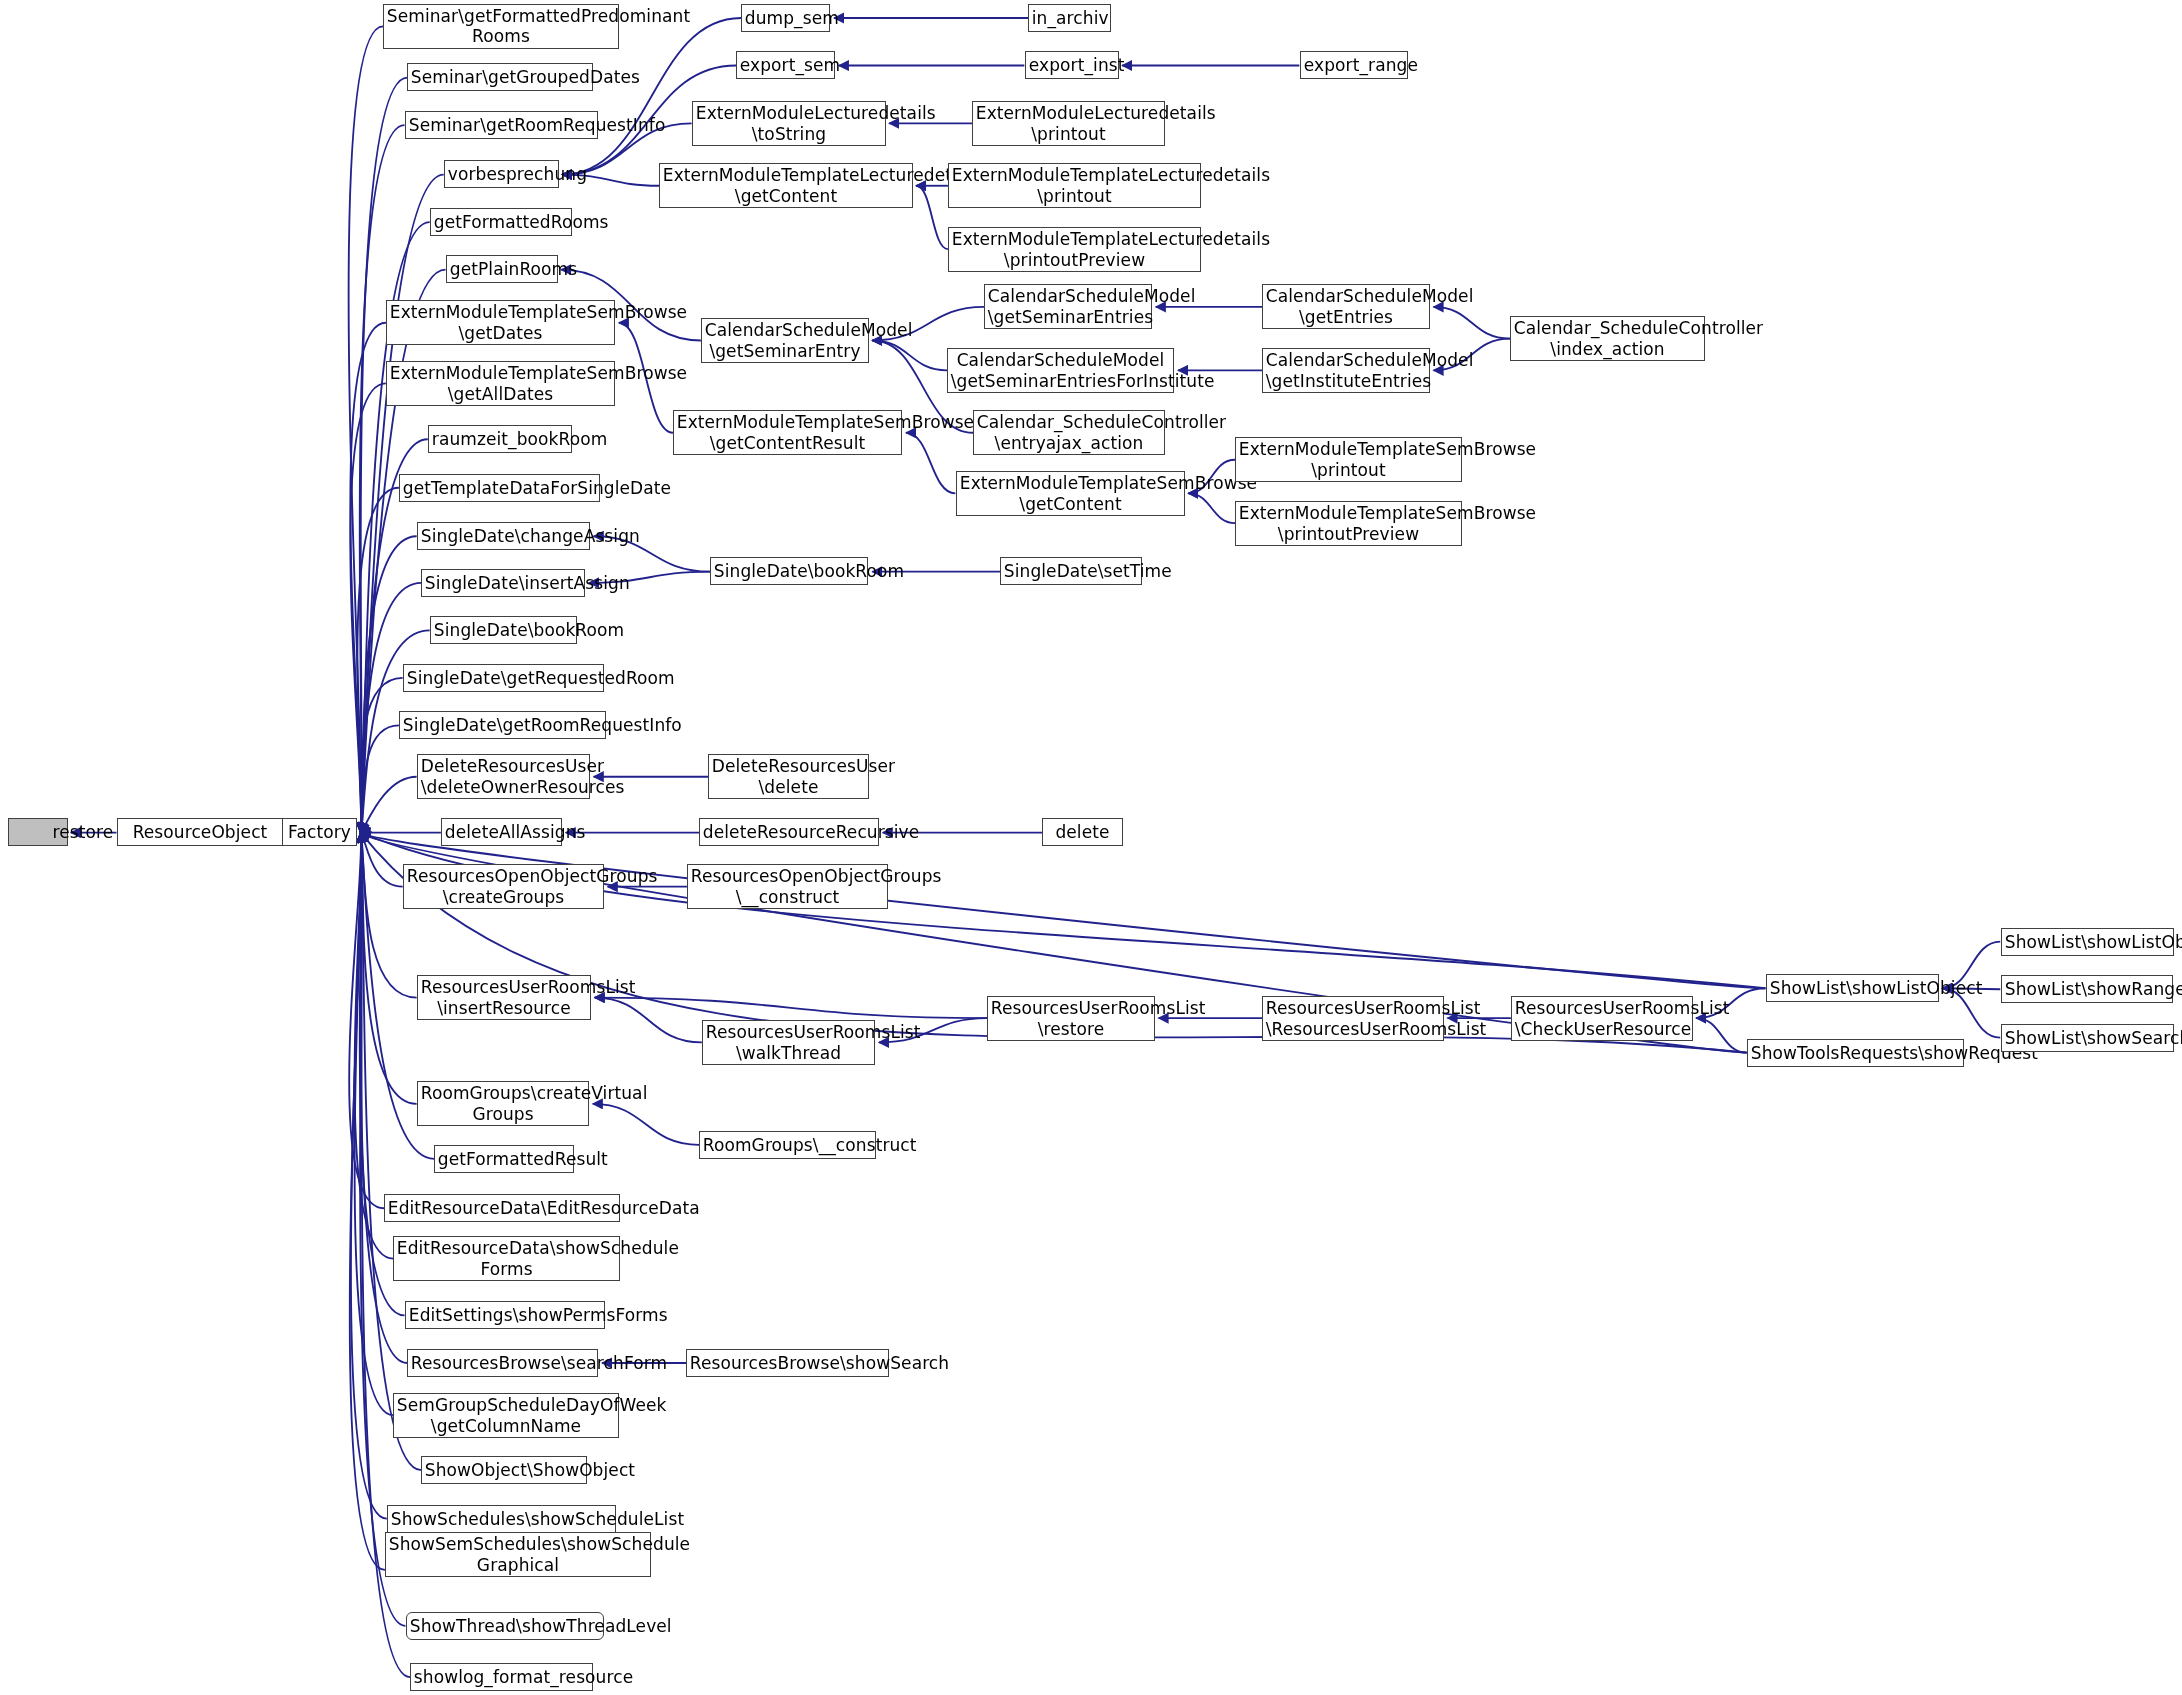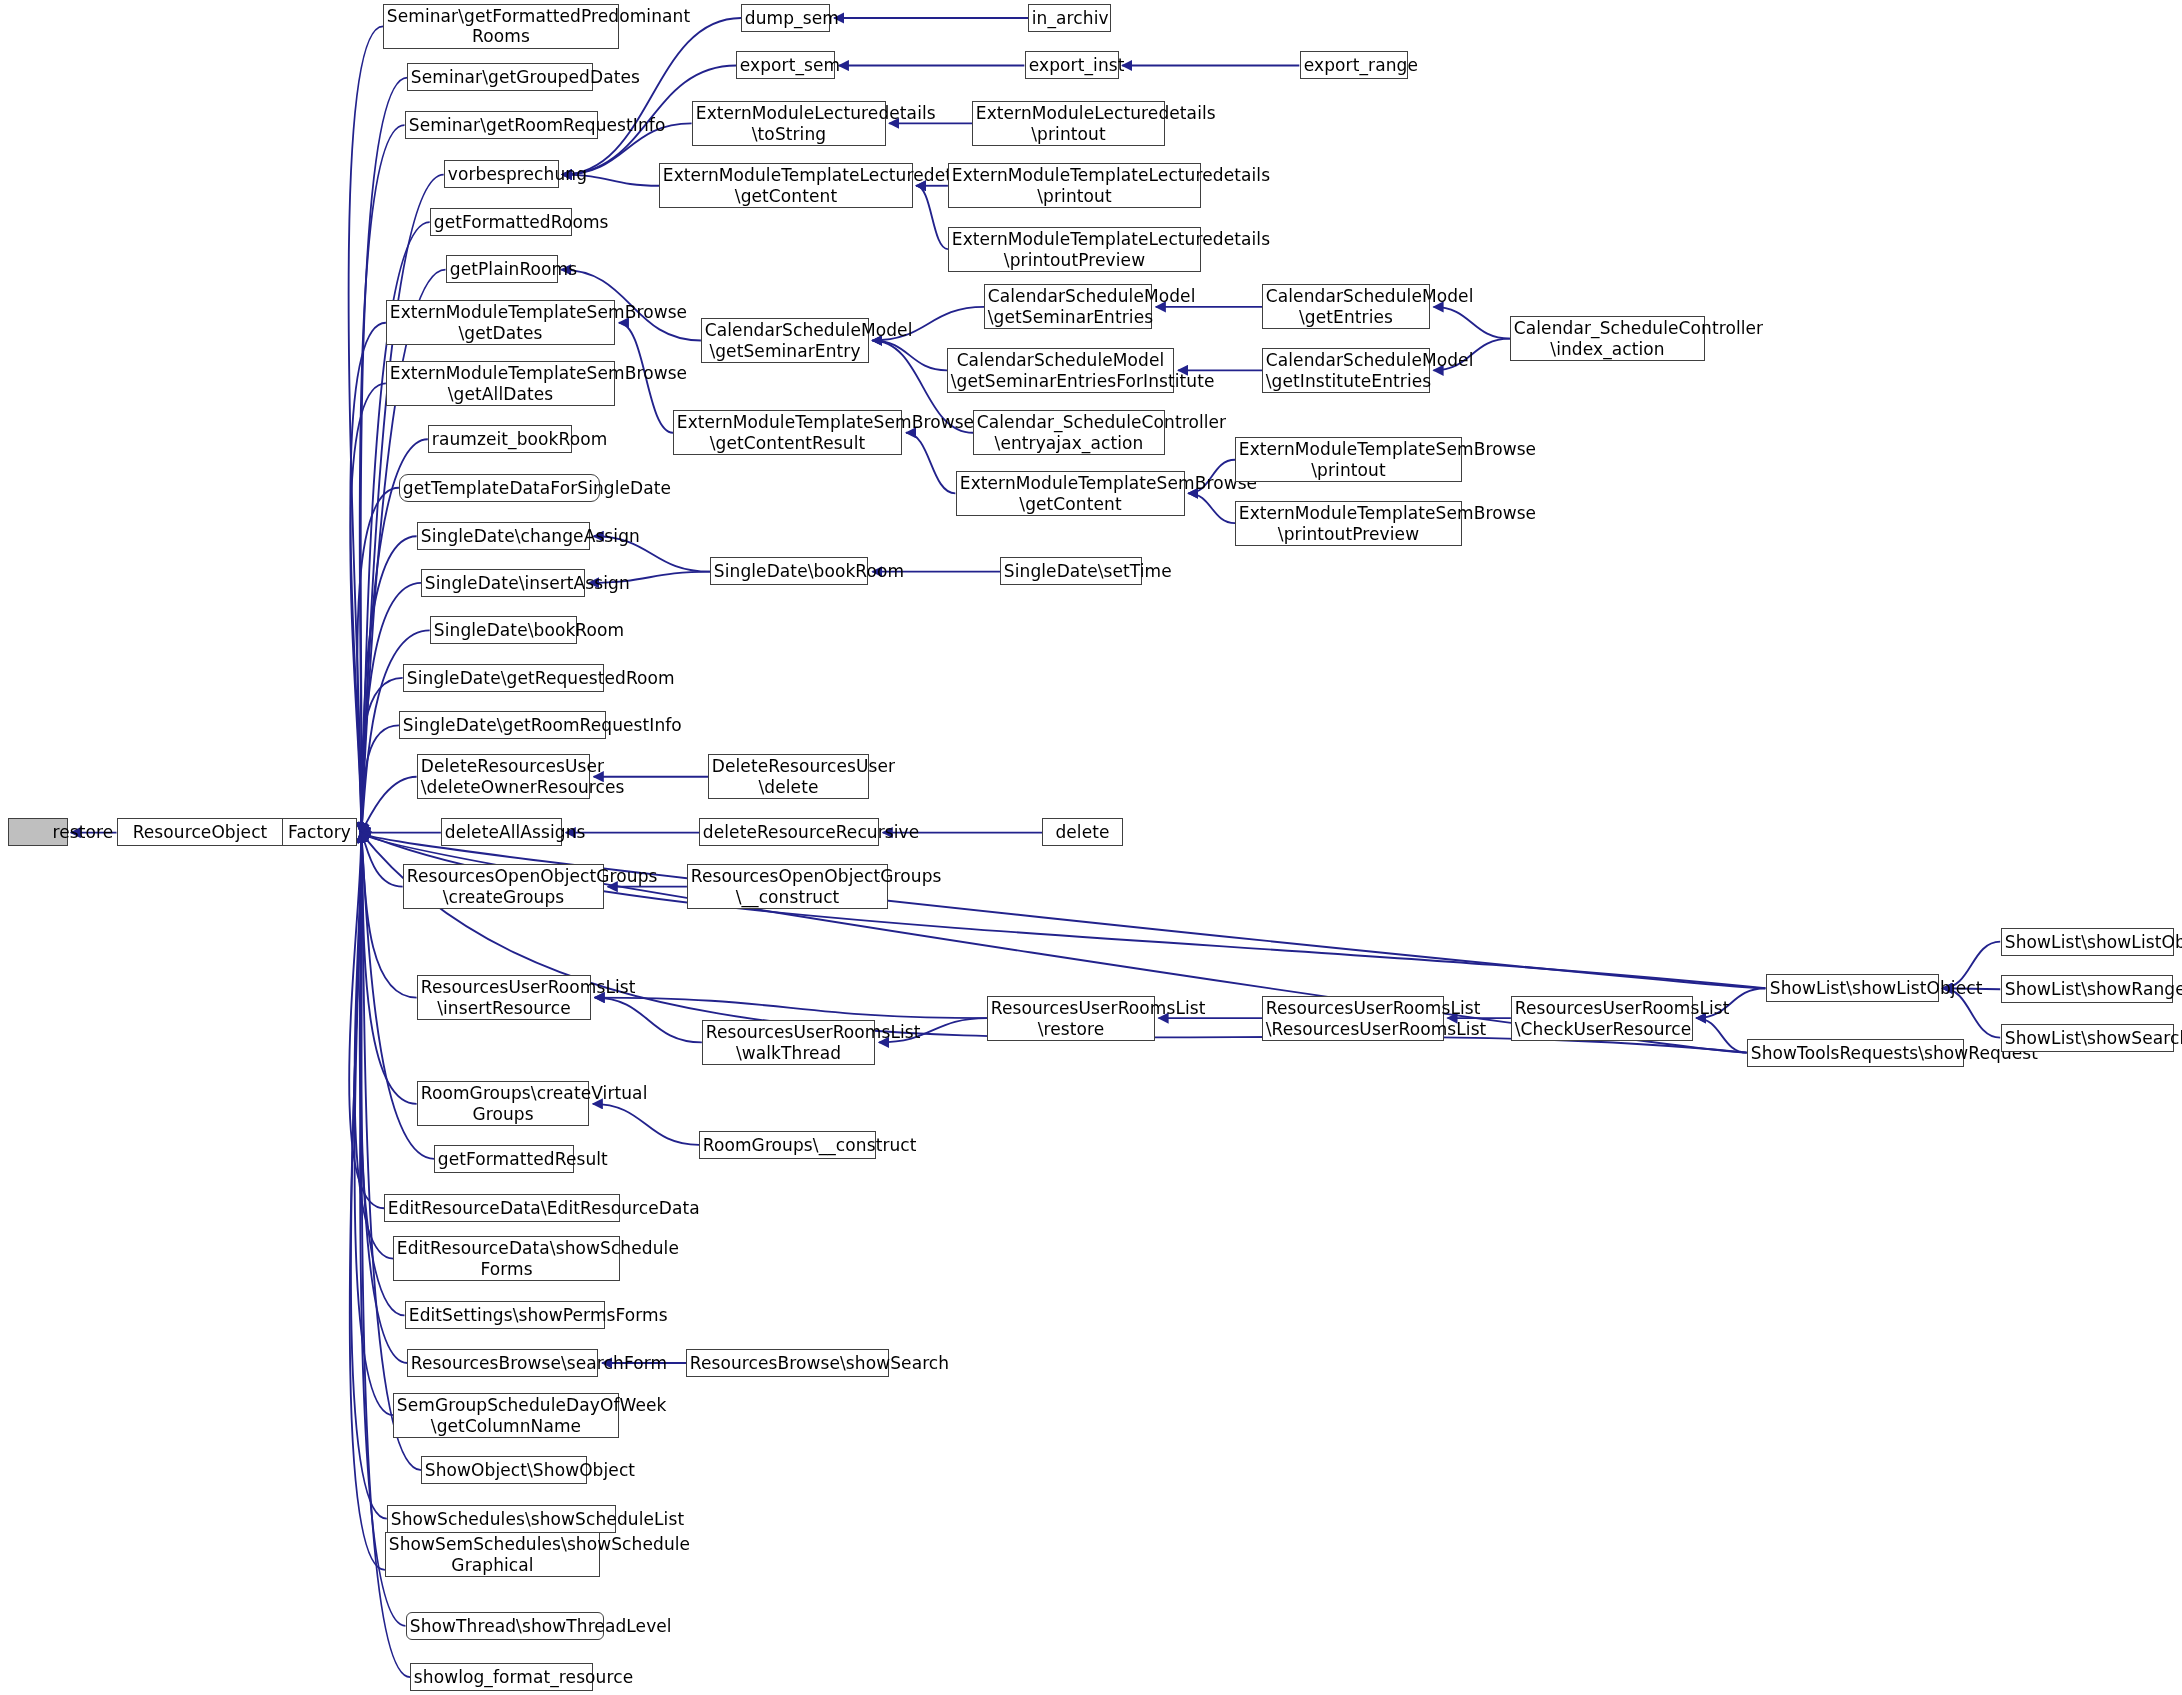--- a/index.html
+++ b/index.html
@@ -112,21 +112,21 @@
       <div class="node" style="left: 407px; top: 63px; width: 186px; height: 28px;"><span>Seminar\getGroupedDates</span></div>
       <div class="node" style="left: 405px; top: 111px; width: 193px; height: 28px;"><span>Seminar\getRoomRequestInfo</span></div>
       <div class="node" style="left: 444px; top: 160px; width: 115px; height: 28px;"><span>vorbesprechung</span></div>
       <div class="node" style="left: 430px; top: 208px; width: 142px; height: 28px;"><span>getFormattedRooms</span></div>
       <div class="node" style="left: 446px; top: 255px; width: 112px; height: 28px;"><span>getPlainRooms</span></div>
       <div class="node" style="left: 386px; top: 300px; width: 229px; height: 45px;"><span>ExternModuleTemplateSemBrowse
 \getDates</span></div>
       <div class="node" style="left: 386px; top: 361px; width: 229px; height: 45px;"><span>ExternModuleTemplateSemBrowse
 \getAllDates</span></div>
       <div class="node" style="left: 428px; top: 425px; width: 144px; height: 28px;"><span>raumzeit_bookRoom</span></div>
-      <div class="node" style="left: 399px; top: 474px; width: 201px; height: 28px; border-radius: 9px;"><span>getTemplateDataForSingleDate</span></div>
+      <div class="node" style="left: 399px; top: 474px; width: 201px; height: 28px;"><span>getTemplateDataForSingleDate</span></div>
       <div class="node" style="left: 417px; top: 522px; width: 173px; height: 28px;"><span>SingleDate\changeAssign</span></div>
       <div class="node" style="left: 421px; top: 569px; width: 164px; height: 28px;"><span>SingleDate\insertAssign</span></div>
       <div class="node" style="left: 430px; top: 616px; width: 147px; height: 28px;"><span>SingleDate\bookRoom</span></div>
       <div class="node" style="left: 403px; top: 664px; width: 201px; height: 28px;"><span>SingleDate\getRequestedRoom</span></div>
       <div class="node" style="left: 399px; top: 711px; width: 207px; height: 28px;"><span>SingleDate\getRoomRequestInfo</span></div>
       <div class="node" style="left: 417px; top: 754px; width: 173px; height: 45px;"><span>DeleteResourcesUser
 \deleteOwnerResources</span></div>
       <div class="node" style="left: 441px; top: 818px; width: 121px; height: 28px;"><span>deleteAllAssigns</span></div>
       <div class="node" style="left: 403px; top: 864px; width: 201px; height: 45px;"><span>ResourcesOpenObjectGroups
 \createGroups</span></div>
@@ -137,21 +137,21 @@
       <div class="node" style="left: 434px; top: 1145px; width: 140px; height: 28px;"><span>getFormattedResult</span></div>
       <div class="node" style="left: 384px; top: 1194px; width: 236px; height: 28px;"><span>EditResourceData\EditResourceData</span></div>
       <div class="node" style="left: 393px; top: 1236px; width: 227px; height: 45px;"><span>EditResourceData\showSchedule
 Forms</span></div>
       <div class="node" style="left: 405px; top: 1301px; width: 200px; height: 28px;"><span>EditSettings\showPermsForms</span></div>
       <div class="node" style="left: 407px; top: 1349px; width: 191px; height: 28px;"><span>ResourcesBrowse\searchForm</span></div>
       <div class="node" style="left: 393px; top: 1393px; width: 226px; height: 45px;"><span>SemGroupScheduleDayOfWeek
 \getColumnName</span></div>
       <div class="node" style="left: 421px; top: 1456px; width: 166px; height: 28px;"><span>ShowObject\ShowObject</span></div>
       <div class="node" style="left: 387px; top: 1505px; width: 229px; height: 28px;"><span>ShowSchedules\showScheduleList</span></div>
-      <div class="node" style="left: 385px; top: 1532px; width: 215px; height: 45px;"><span>ShowSemSchedules\showSchedule
+      <div class="node" style="left: 385px; top: 1532px; width: 266px; height: 45px;"><span>ShowSemSchedules\showSchedule
 Graphical</span></div>
       <div class="node" style="left: 406px; top: 1612px; width: 198px; height: 28px; border-radius: 6px;"><span>ShowThread\showThreadLevel</span></div>
       <div class="node" style="left: 410px; top: 1663px; width: 183px; height: 28px;"><span>showlog_format_resource</span></div>
       <div class="node" style="left: 741px; top: 3.7px; width: 89px; height: 28px;"><span>dump_sem</span></div>
       <div class="node" style="left: 736px; top: 51px; width: 99px; height: 28px; text-align: right;"><span>export_sem</span></div>
       <div class="node" style="left: 692px; top: 101px; width: 194px; height: 45px;"><span>ExternModuleLecturedetails
 \toString</span></div>
       <div class="node" style="left: 659px; top: 163px; width: 254px; height: 45px;"><span>ExternModuleTemplateLecturedetails
 \getContent</span></div>
       <div class="node" style="left: 701px; top: 318px; width: 168px; height: 45px;"><span>CalendarScheduleModel

